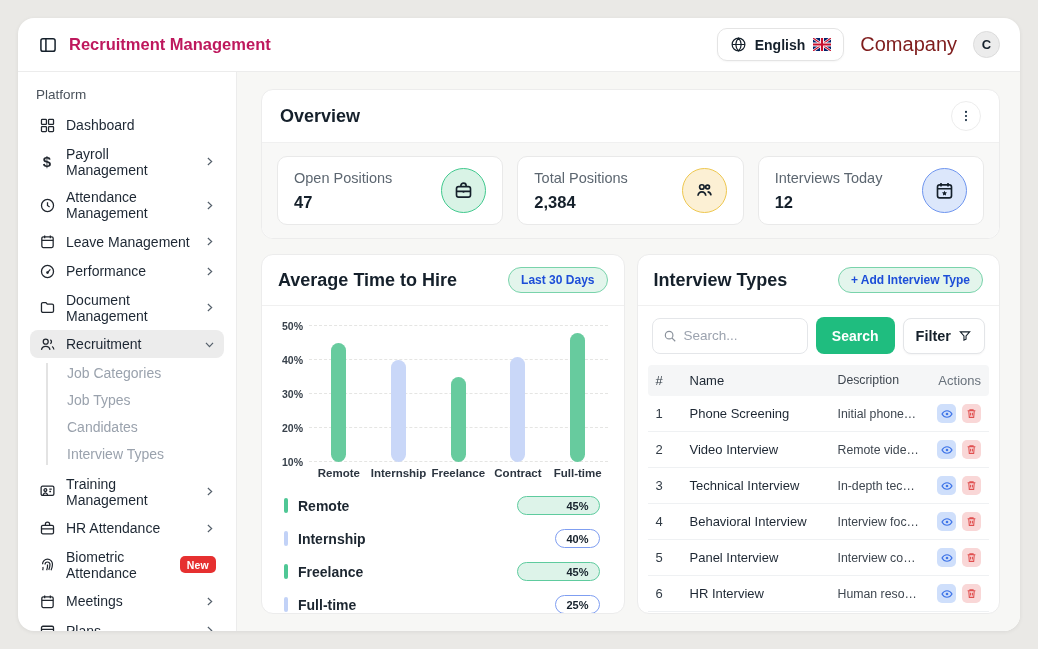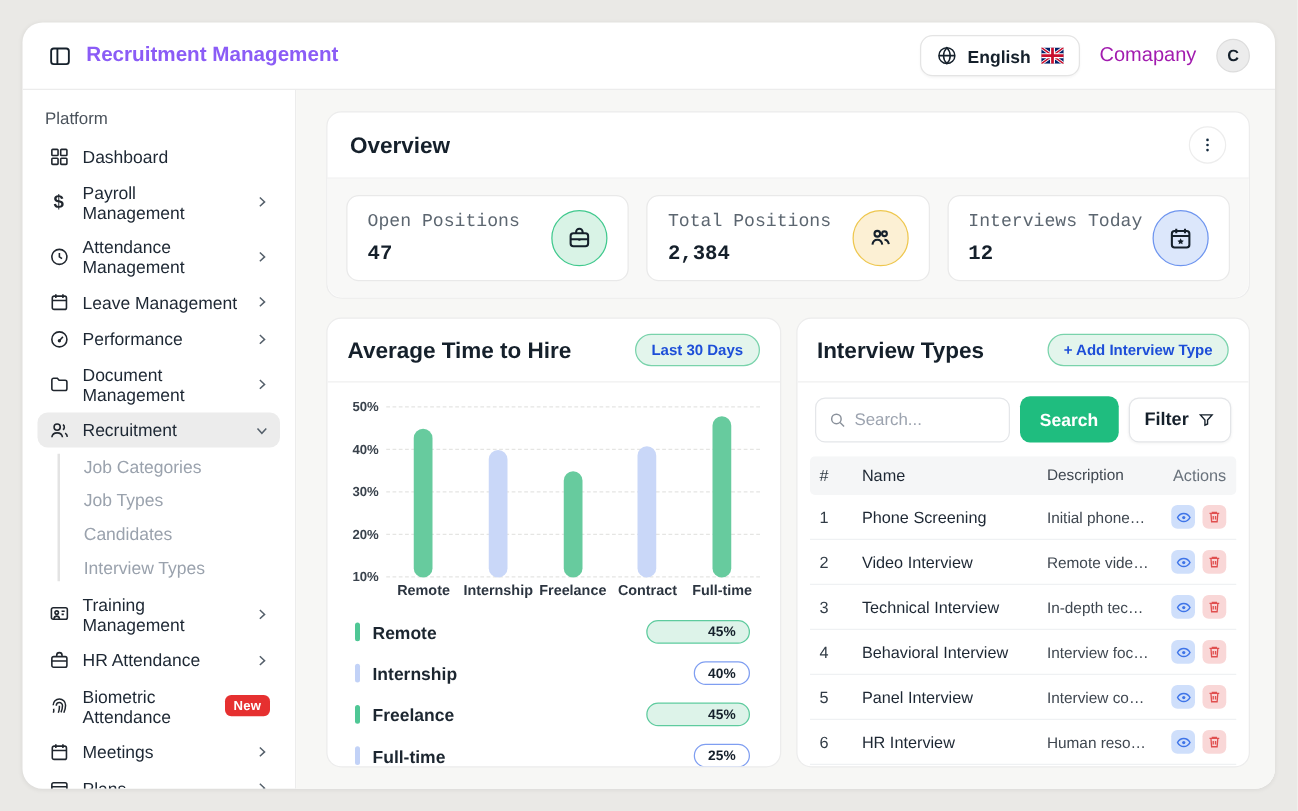--- a/index.html
+++ b/index.html
@@ -10,26 +10,26 @@
          border-radius:16px; box-shadow:0 1px 4px rgba(0,0,0,.07); display:flex; flex-direction:column; overflow:hidden; }
 
   
   .topbar { height:54px; display:flex; align-items:stretch; border-bottom:1px solid #ececec; flex-shrink:0; }
   .logo-wrap { width:219px; display:flex; align-items:center; justify-content:center; border-right:1px solid #f0f0f0; }
   .logo { font-size:25px; font-weight:800; letter-spacing:.5px; color:#13293d; }
   @supports ((-webkit-background-clip:text) or (background-clip:text)) {
     .logo { background:linear-gradient(90deg,#23bd87 0 8px,#13293d 8px); -webkit-background-clip:text; background-clip:text; color:transparent; }
   }
   .title-area { display:flex; align-items:center; gap:11px; padding-left:20px; }
-  .page-title { font-size:16.5px; font-weight:700; color:#8b5cf6; }
+  .page-title { font-size:16.5px; font-weight:700; color:#be185d; }
   .topbar-right { margin-left:auto; display:flex; align-items:center; gap:16px; padding-right:20px; }
   .lang-btn { display:flex; align-items:center; gap:8px; border:1px solid #e4e4e4; border-radius:10px;
               padding:7px 12px; background:#fff; font-size:14px; font-weight:600; color:#15202b;
               box-shadow:0 1px 2px rgba(0,0,0,.04); cursor:pointer; }
-  .company-name { font-size:16px; color:#a21caf; }
+  .company-name { font-size:20px; color:#7f1d1d; }
   .avatar { width:27px; height:27px; border-radius:50%; background:#ececec; border:1px solid #dcdcdc;
             display:flex; align-items:center; justify-content:center; font-size:13px; font-weight:700; color:#15202b; }
 
   
   .body-row { flex:1; display:flex; min-height:0; }
   .sidebar { width:219px; border-right:1px solid #ececec; padding:13px 12px; flex-shrink:0; overflow:hidden; }
   .content { flex:1; background:#f7f7f5; padding:17px 20px 17px 24px; display:flex; flex-direction:column; gap:15px; min-width:0; }
 
   
   .side-label { font-size:13.5px; color:#4a525b; margin:2px 6px 9px; }
@@ -45,21 +45,21 @@
   .submenu::before { content:""; position:absolute; left:16px; top:3px; bottom:3px; width:1.5px; background:#e3e3e3; }
   .submenu-item { padding:5.5px 8px 5.5px 37px; font-size:14px; color:#9aa2ad; cursor:pointer; }
   .dollar { font-size:15px; font-weight:600; color:#20262e; line-height:1; }
 
   
   .card { background:#fff; border:1px solid #ececec; border-radius:12px; }
   .overview-head { display:flex; justify-content:space-between; align-items:center; padding:11px 18px; border-bottom:1px solid #f0f0f0; }
   .overview-title { font-size:18px; font-weight:700; color:#15202b; }
   .kebab-btn { width:30px; height:30px; border-radius:50%; border:1px solid #ededed; background:#fff;
                display:flex; align-items:center; justify-content:center; cursor:pointer; }
-  .stats-row { display:flex; gap:14px; padding:13px 15px; background:#f8f8f7; border-radius:0 0 12px 12px;font-family:Liberation Mono, monospace; }
+  .stats-row { display:flex; gap:14px; padding:13px 15px; background:#f8f8f7; border-radius:0 0 12px 12px; }
   .stat-card { flex:1; background:#fff; border:1px solid #e9e9e9; border-radius:10px; padding:11px 16px;
                display:flex; justify-content:space-between; align-items:center; }
   .stat-label { color:#5c6670; font-size:14.5px; margin-bottom:7px; }
   .stat-value { color:#15202b; font-size:16.5px; font-weight:700; }
   .stat-icon { width:45px; height:45px; border-radius:50%; display:flex; align-items:center; justify-content:center; border:1.5px solid; }
 
   
   .cards-row { flex:1; display:flex; gap:12px; min-height:0; }
   .panel { background:#fff; border:1px solid #ececec; border-radius:12px; flex:1; display:flex; flex-direction:column; overflow:hidden; min-width:0; }
   .panel-head { display:flex; justify-content:space-between; align-items:center; padding:12px 16px; border-bottom:1px solid #f0f0f0; flex-shrink:0; }

